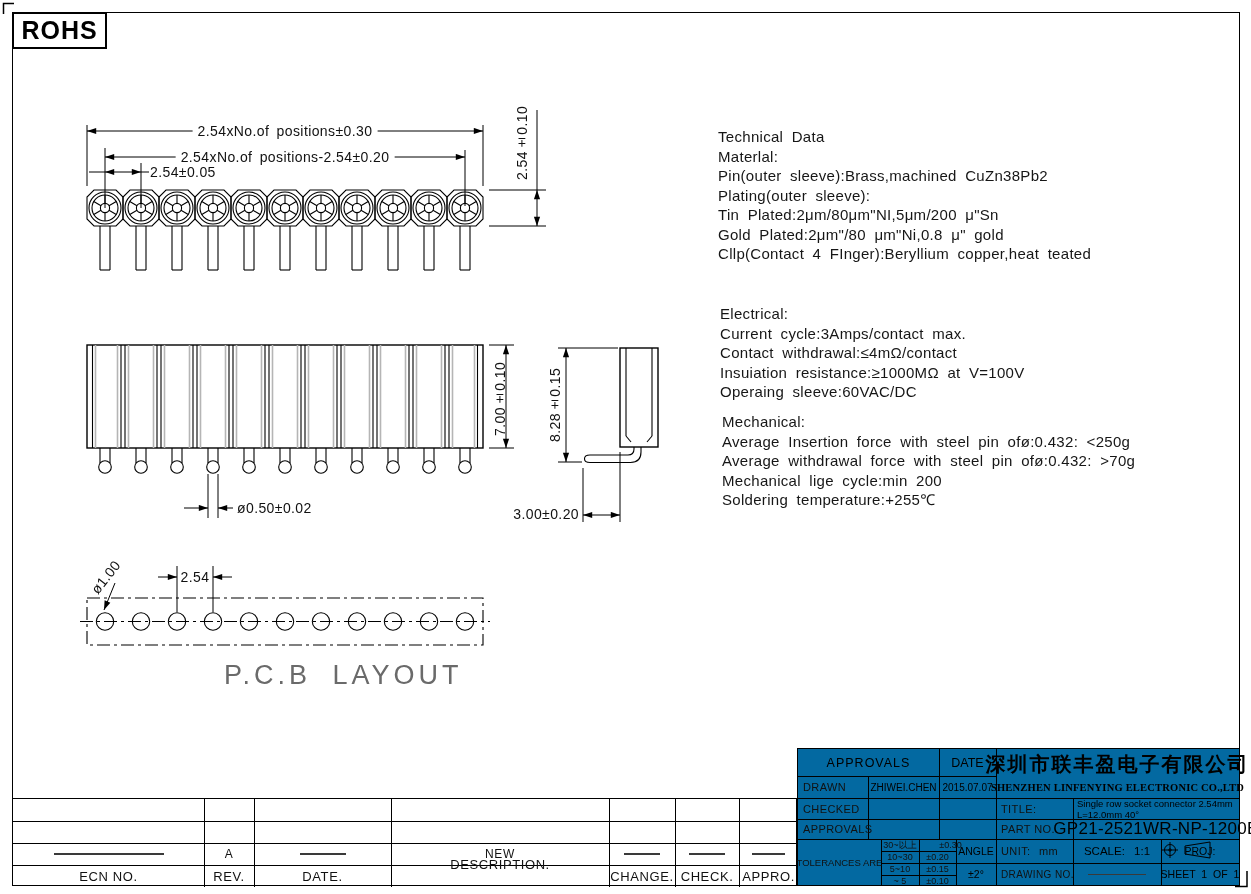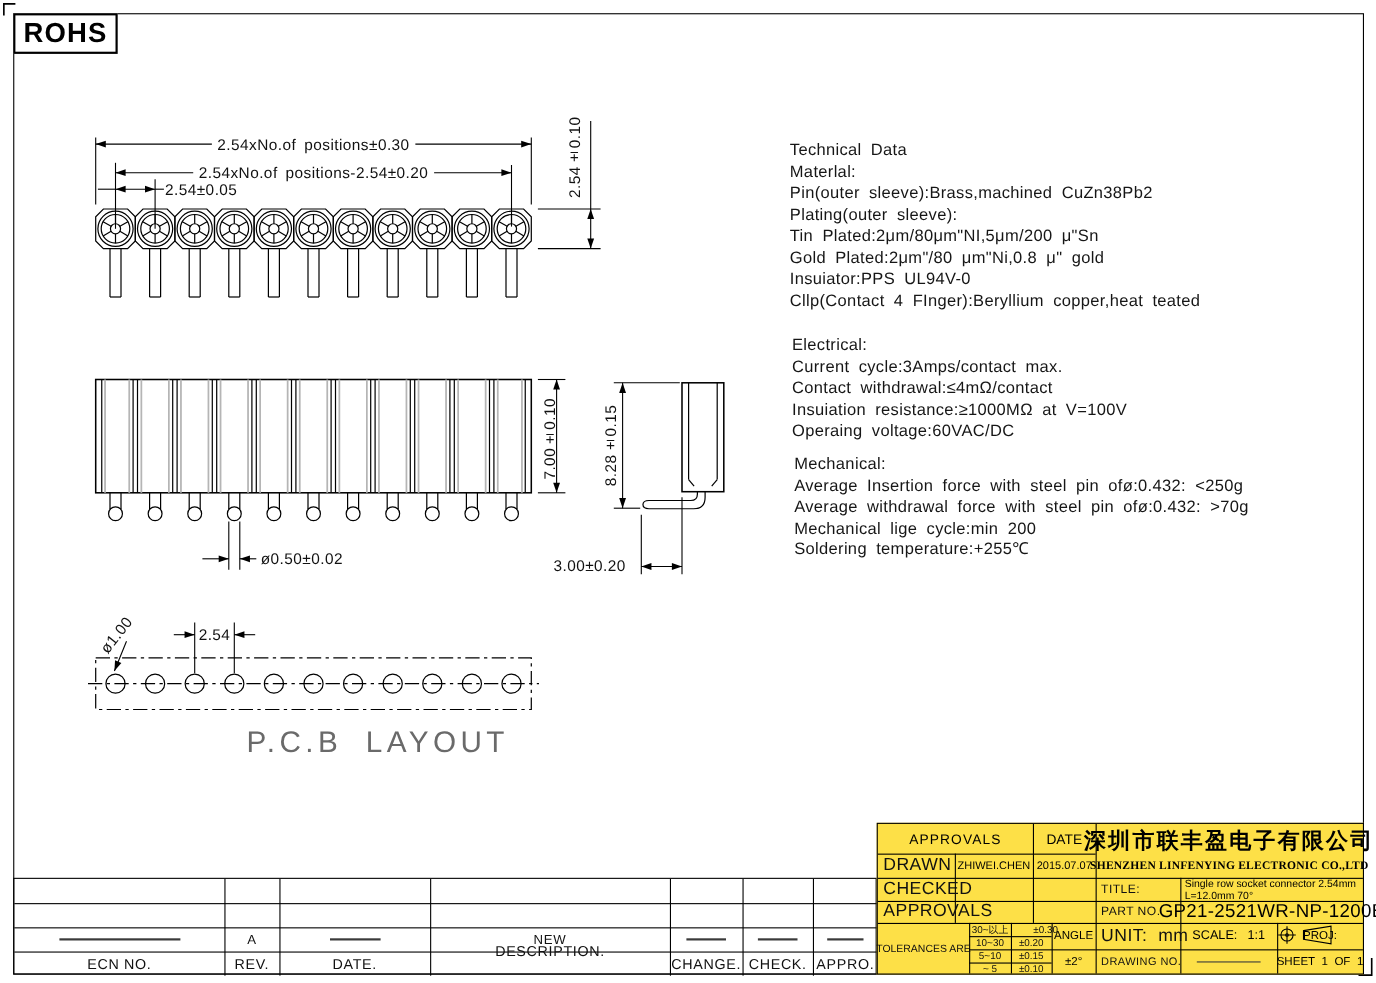--- a/index.html
+++ b/index.html
@@ -15,22 +15,22 @@
   .cell{position:absolute;display:flex;align-items:center;justify-content:center;white-space:nowrap}
   .hl{position:absolute;height:1px;background:#000}
   .vl{position:absolute;width:1px;background:#000}
   .dash{border-top:2px solid #3a3a3a;width:55%}
   #border-frame{position:absolute;left:12px;top:12px;width:1228px;height:874px;border:1.5px solid #000}
   #rohs-box{position:absolute;left:12px;top:12px;width:95px;height:37px;border:2.2px solid #000;background:#fff;
             display:flex;align-items:center;justify-content:center;font-weight:bold;font-size:25px;letter-spacing:1px}
   #pcb-caption{position:absolute;left:224px;top:660px;font-size:27px;color:#6a6a6a;letter-spacing:4px;word-spacing:10px}
   #rev-table{position:absolute;left:12px;top:798px;width:785px;height:88px;border:1.2px solid #000}
   #rev-table .lbl{font-size:13px;letter-spacing:.6px;color:#111}
-  #title-block{position:absolute;left:797px;top:748px;width:443px;height:138px;border:1.2px solid #000;background:#fde047}
-  .tb-label{font-size:16px;letter-spacing:.4px;color:#111;justify-content:flex-start;padding-left:5px}
+  #title-block{position:absolute;left:797px;top:748px;width:443px;height:138px;border:1.2px solid #000;background:#0369a1}
+  .tb-label{font-size:11px;letter-spacing:.4px;color:#111;justify-content:flex-start;padding-left:5px}
   .tb-small{font-size:9.5px;color:#111}
   #part-no{font-size:17px;letter-spacing:.3px}
   #company-cn{font-size:20px;font-weight:bold;letter-spacing:2px}
   #company-en{font-family:"Liberation Serif",serif;font-size:10.5px;font-weight:bold;letter-spacing:.2px}
   .tol-cell{font-size:9px;color:#111}
 </style>
 </head>
 <body>
 
 <div id="page">
@@ -351,43 +351,42 @@
   <div id="rohs-box">
     <span>ROHS</span>
   </div>
 
   <div class="dim dimbg" style="left:285px;top:123px;transform:translateX(-50%)">2.54xNo.of positions±0.30</div>
   <div class="dim dimbg" style="left:285px;top:149px;transform:translateX(-50%)">2.54xNo.of positions-2.54±0.20</div>
   <div class="dim" style="left:150px;top:164px">2.54±0.05</div>
   <div class="dim vtext" style="left:514px;top:97px;height:92px">2.54±0.10</div>
   <div class="dim vtext" style="left:492px;top:350px;height:98px">7.00±0.10</div>
   <div class="dim vtext" style="left:547px;top:352px;height:106px">8.28±0.15</div>
-  <div class="dim" style="left:493px;top:506px;width:86px;text-align:center">3.00±0.20</div>
+  <div class="dim" style="left:493px;top:506px;width:86px;text-align:right">3.00±0.20</div>
   <div class="dim" style="left:237px;top:500px">ø0.50±0.02</div>
   <div class="dim" style="left:94px;top:584px;transform-origin:left center;transform:rotate(-52deg)">ø1.00</div>
   <div class="dim" style="left:195px;top:569px;transform:translateX(-50%)">2.54</div>
 
   <div id="pcb-caption">P.C.B LAYOUT</div>
 
   <div class="abs" style="left:718px;top:127px">
     <div class="techline">Technical Data</div>
     <div class="techline">Materlal:</div>
     <div class="techline">Pin(outer sleeve):Brass,machined CuZn38Pb2</div>
     <div class="techline">Plating(outer sleeve):</div>
     <div class="techline">Tin Plated:2μm/80μm"NI,5μm/200 μ"Sn</div>
     <div class="techline">Gold Plated:2μm"/80 μm"Ni,0.8 μ" gold</div>
-    <div class="techline">Insuiator:PPS UL94V-0</div>
     <div class="techline">Cllp(Contact 4 FInger):Beryllium copper,heat teated</div>
   </div>
   <div class="abs" style="left:720px;top:304px">
     <div class="techline">Electrical:</div>
     <div class="techline">Current cycle:3Amps/contact max.</div>
     <div class="techline">Contact withdrawal:≤4mΩ/contact</div>
     <div class="techline">Insuiation resistance:≥1000MΩ at V=100V</div>
-    <div class="techline">Operaing voltage:60VAC/DC</div>
+    <div class="techline">Operaing sleeve:60VAC/DC</div>
   </div>
   <div class="abs" style="left:722px;top:412px">
     <div class="techline">Mechanical:</div>
     <div class="techline">Average Insertion force with steel pin ofø:0.432: &lt;250g</div>
     <div class="techline">Average withdrawal force with steel pin ofø:0.432: &gt;70g</div>
     <div class="techline">Mechanical lige cycle:min 200</div>
     <div class="techline">Soldering temperature:+255℃</div>
   </div>
 
   <div id="rev-table">
@@ -465,21 +464,21 @@
     <div class="cell tol-cell" style="left:83px;top:126px;width:38px;height:12px">~ 5</div>
     <div class="cell tol-cell" style="left:121px;top:126px;width:37px;height:12px">±0.10</div>
     <div class="cell" style="left:158px;top:90px;width:40px;height:24px;font-size:10.5px">ANGLE</div>
     <div class="cell" style="left:158px;top:114px;width:40px;height:22px;font-size:10.5px">±2°</div>
 
     <div class="cell" id="company-cn" style="left:198px;top:1px;width:243px;height:28px">深圳市联丰盈电子有限公司</div>
     <div class="cell" id="company-en" style="left:198px;top:29px;width:243px;height:19px">SHENZHEN LINFENYING ELECTRONIC CO.,LTD</div>
     <div class="cell tb-label" style="left:198px;top:49px;width:77px;height:21px;font-size:11px">TITLE:</div>
     <div class="abs" style="left:279px;top:50px;width:162px">
       <div style="font-size:9.5px;line-height:10.5px;white-space:nowrap">Single row socket connector 2.54mm</div>
-      <div style="font-size:9.5px;line-height:10.5px;white-space:nowrap">L=12.0mm  70°</div>
+      <div style="font-size:9.5px;line-height:10.5px;white-space:nowrap">L=12.0mm  40°</div>
     </div>
     <div class="cell tb-label" style="left:198px;top:70px;width:77px;height:20px;font-size:11px">PART NO.</div>
     <div class="cell" id="part-no" style="left:275px;top:70px;width:166px;height:20px">GP21-2521WR-NP-1200B</div>
 
     <div class="cell tb-label" style="left:198px;top:90px;width:77px;height:24px;word-spacing:5px">UNIT: mm</div>
     <div class="cell" style="left:275px;top:90px;width:88px;height:24px;font-size:11.5px;word-spacing:6px">SCALE: 1:1</div>
     <div class="cell" style="left:363px;top:90px;width:78px;height:24px">
       <span style="font-size:10.5px">PROJ:</span>
       <svg width="52" height="22" viewBox="0 0 52 22" stroke="#000" fill="none" stroke-width="1">
         <circle cx="9" cy="11" r="5.5"></circle>

